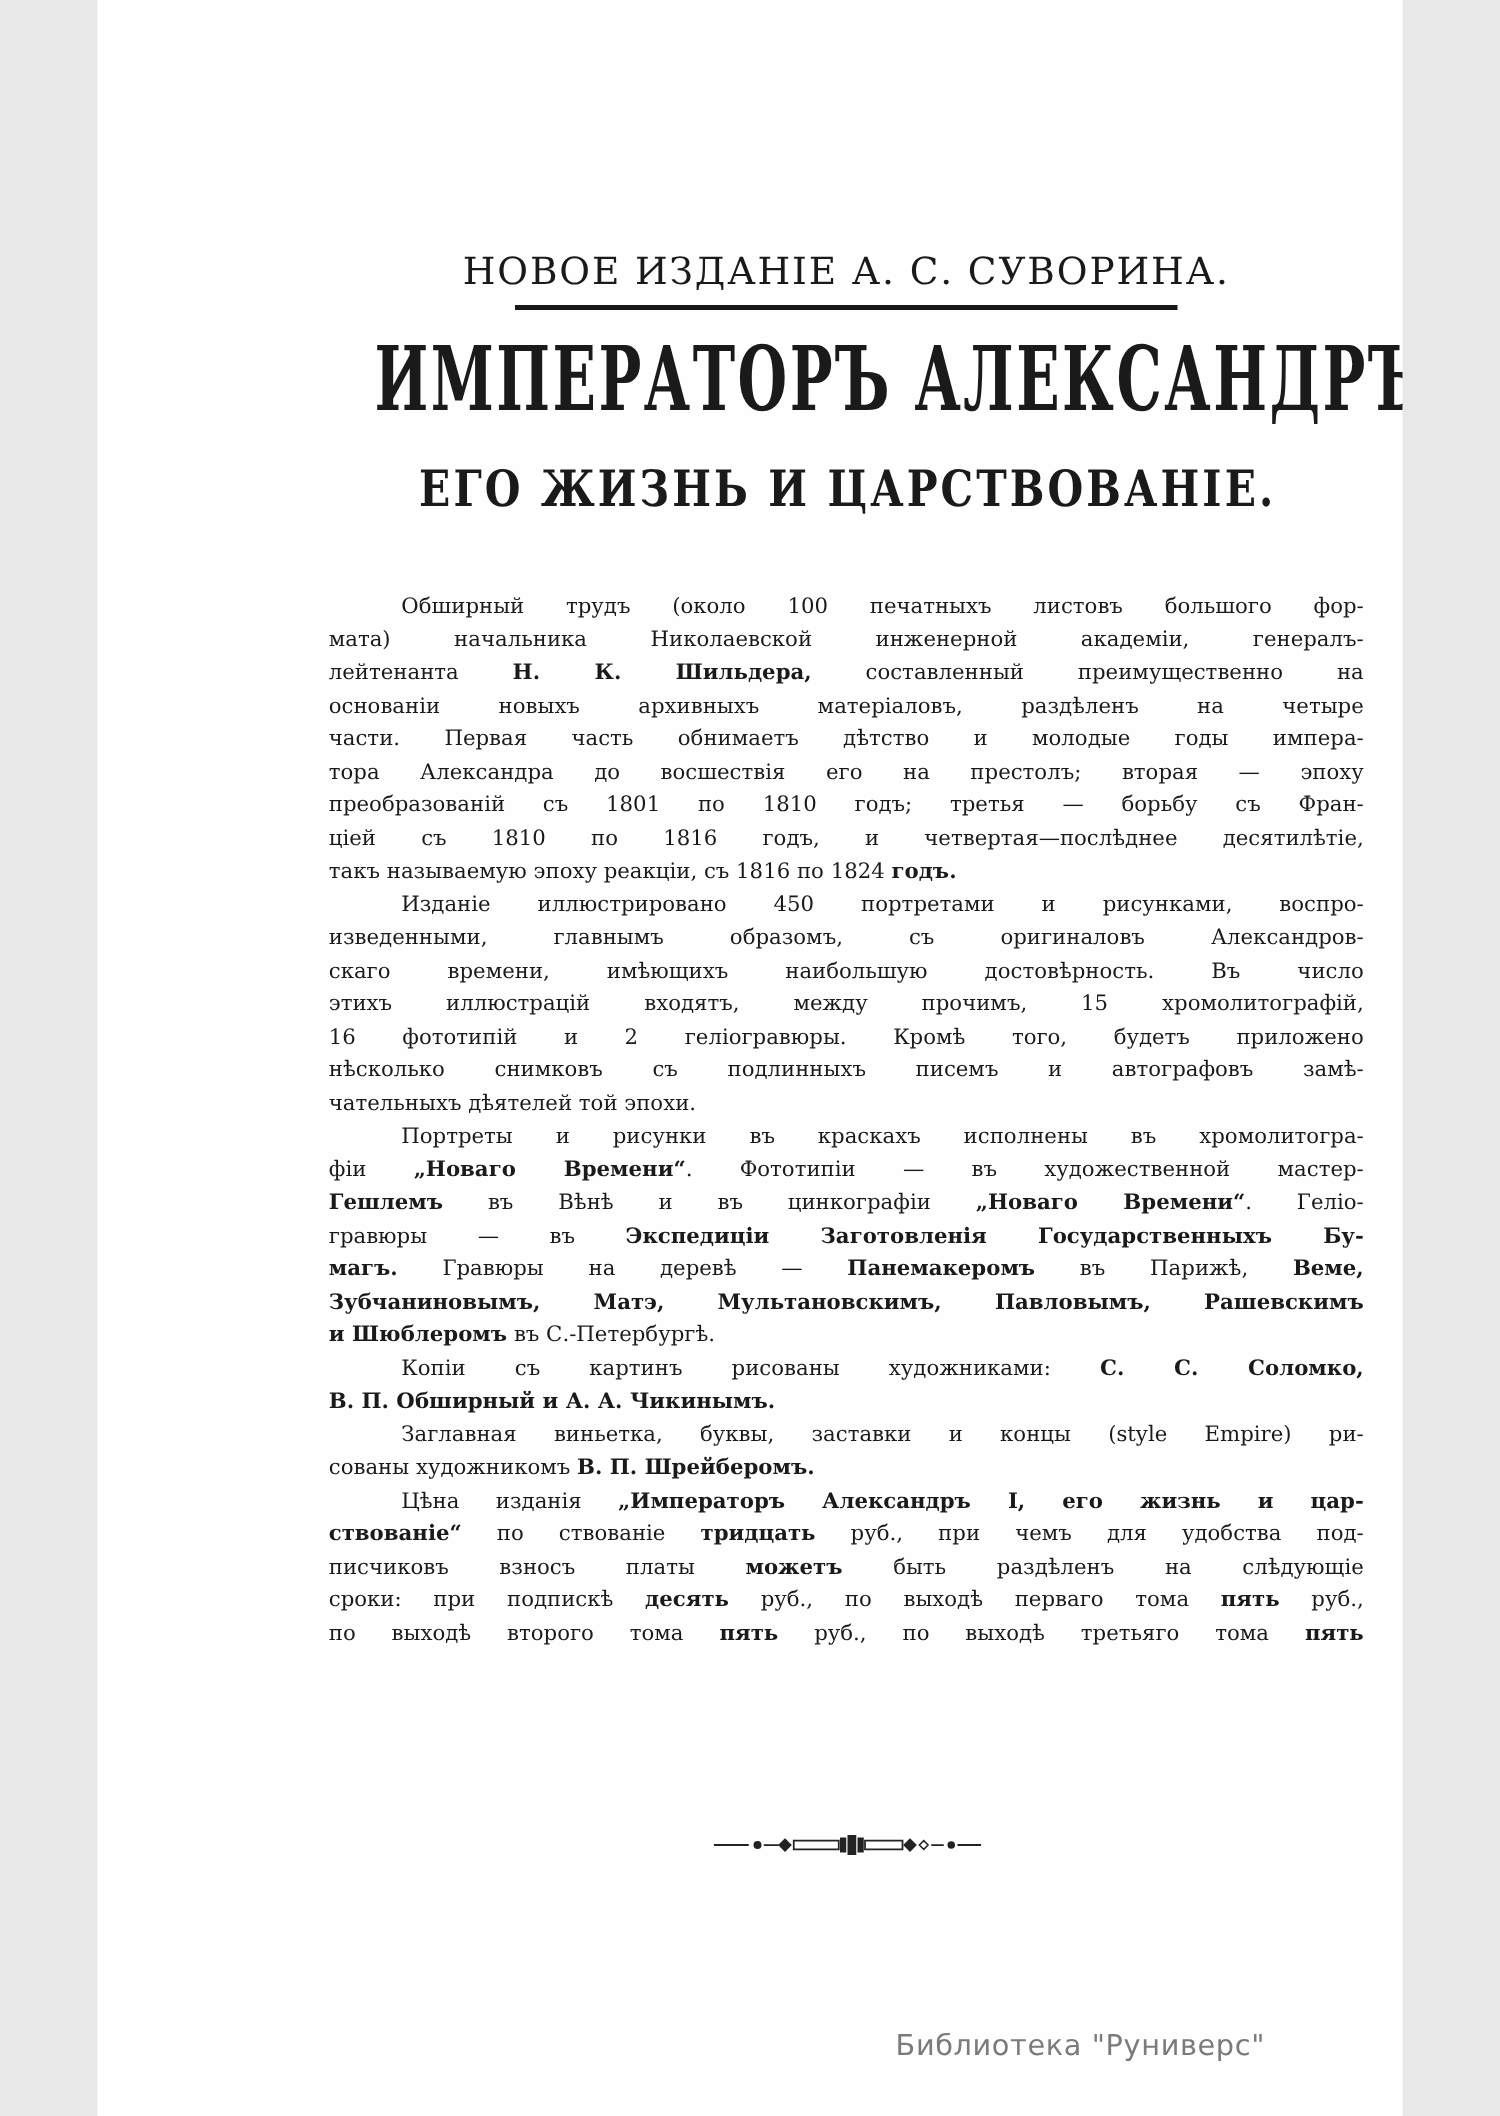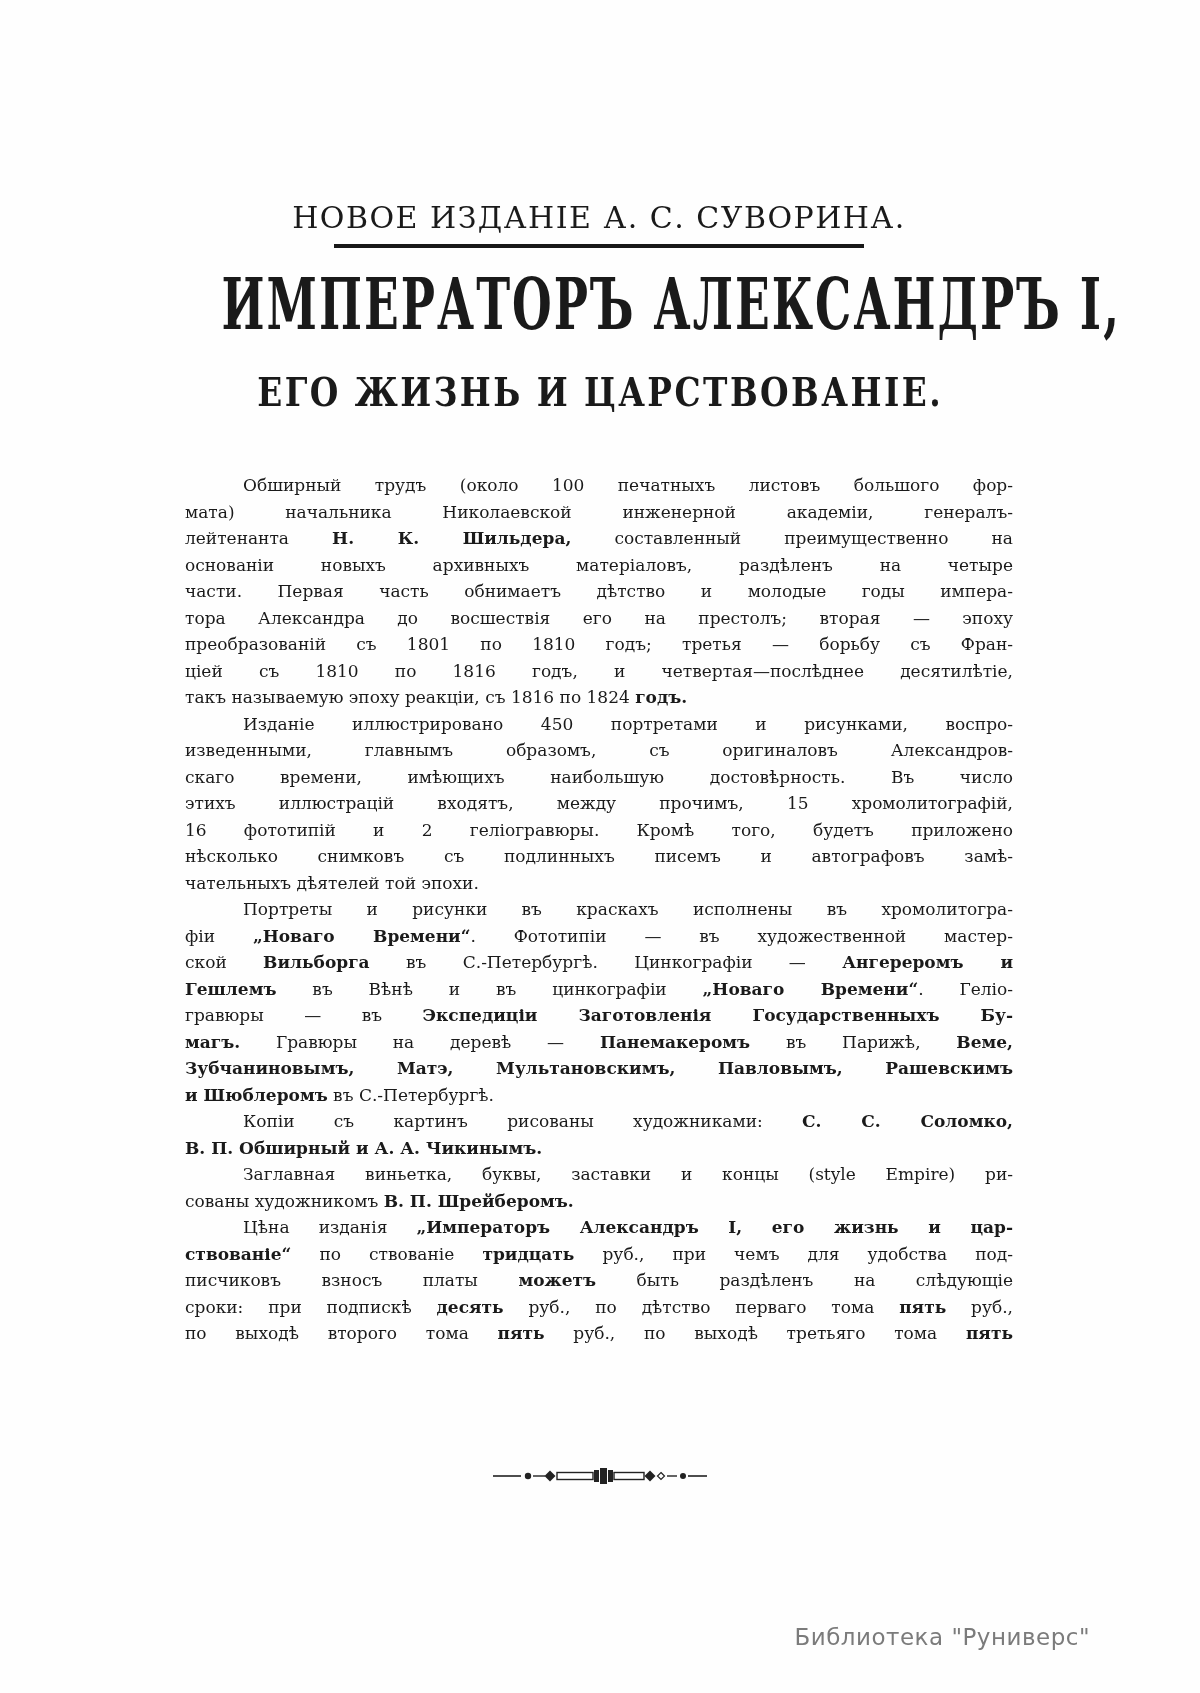--- a/index.html
+++ b/index.html
@@ -1,18 +1,18 @@
 <!DOCTYPE html>
 <html><head>
 <meta charset="utf-8">
 <style>
   html, body { margin: 0; padding: 0; background: #e8e8e8; }
   .page {
     position: relative;
-    width: 1200px;
+    width: 1044px;
     height: 1693px;
     margin: 0 auto;
     background: #fefefe;
     color: #1a1a1a;
     font-family: "DejaVu Serif", serif;
     overflow: hidden;
     text-decoration: underline;
   }
   
   .masthead {
@@ -142,40 +142,39 @@
         <div class="line"><span>изведенными, главнымъ образомъ, съ оригиналовъ Александров-</span></div>
         <div class="line"><span>скаго времени, имѣющихъ наибольшую достовѣрность. Въ число</span></div>
         <div class="line"><span>этихъ иллюстрацій входятъ, между прочимъ, 15 хромолитографій,</span></div>
         <div class="line"><span>16 фототипій и 2 геліогравюры. Кромѣ того, будетъ приложено</span></div>
         <div class="line"><span>нѣсколько снимковъ съ подлинныхъ писемъ и автографовъ замѣ-</span></div>
         <div class="line last"><span>чательныхъ дѣятелей той эпохи.</span></div>
       </div>
       <div class="paragraph">
         <div class="line indent"><span>Портреты и рисунки въ краскахъ исполнены въ хромолитогра-</span></div>
         <div class="line"><span>фіи </span><span class="bold">„Новаго Времени“</span><span>. Фототипіи — въ художественной мастер-</span></div>
-        <div class="line"><span>ской </span><span class="bold">Вильборга</span><span> въ С.-Петербургѣ. Цинкографіи — </span><span class="bold">Ангереромъ и</span></div>
         <div class="line"><span class="bold">Гешлемъ</span><span> въ Вѣнѣ и въ цинкографіи </span><span class="bold">„Новаго Времени“</span><span>. Геліо-</span></div>
         <div class="line"><span>гравюры — въ </span><span class="bold">Экспедиціи Заготовленія Государственныхъ Бу-</span></div>
         <div class="line"><span class="bold">магъ.</span><span> Гравюры на деревѣ — </span><span class="bold">Панемакеромъ</span><span> въ Парижѣ, </span><span class="bold">Веме,</span></div>
         <div class="line"><span class="bold">Зубчаниновымъ, Матэ, Мультановскимъ, Павловымъ, Рашевскимъ</span></div>
         <div class="line last"><span class="bold">и Шюблеромъ</span><span> въ С.-Петербургѣ.</span></div>
       </div>
       <div class="paragraph">
         <div class="line indent"><span>Копіи съ картинъ рисованы художниками: </span><span class="bold">С. С. Соломко,</span></div>
         <div class="line last"><span class="bold">В. П. Обширный и А. А. Чикинымъ.</span></div>
       </div>
       <div class="paragraph">
         <div class="line indent"><span>Заглавная виньетка, буквы, заставки и концы (style Empire) ри-</span></div>
         <div class="line last"><span>сованы художникомъ </span><span class="bold">В. П. Шрейберомъ.</span></div>
       </div>
       <div class="paragraph">
         <div class="line indent"><span>Цѣна изданія </span><span class="bold">„Императоръ Александръ I, его жизнь и цар-</span></div>
         <div class="line"><span class="bold">ствованіе“</span><span> по ствованіе </span><span class="bold">тридцать</span><span> руб., при чемъ для удобства под-</span></div>
         <div class="line"><span>писчиковъ взносъ платы </span><span class="bold">можетъ</span><span> быть раздѣленъ на слѣдующіе</span></div>
-        <div class="line"><span>сроки: при подпискѣ </span><span class="bold">десять</span><span> руб., по дѣтство перваго тома </span><span class="bold">пять</span><span> руб.,</span></div>
+        <div class="line"><span>сроки: при подпискѣ </span><span class="bold">десять</span><span> руб., по выходѣ перваго тома </span><span class="bold">пять</span><span> руб.,</span></div>
         <div class="line"><span>по выходѣ второго тома </span><span class="bold">пять</span><span> руб., по выходѣ третьяго тома </span><span class="bold">пять</span></div>
       </div>
     </main>
 
   <div class="divider">
     <svg width="214" height="20" viewBox="0 0 214 20" fill="none" xmlns="http://www.w3.org/2000/svg">
       <g stroke="#222" fill="#222">
         <line x1="0" y1="10" x2="28" y2="10" stroke-width="1.6"></line>
         <circle cx="35" cy="10" r="3.2" stroke="none"></circle>
         <line x1="40" y1="10" x2="52" y2="10" stroke-width="1.4"></line>

